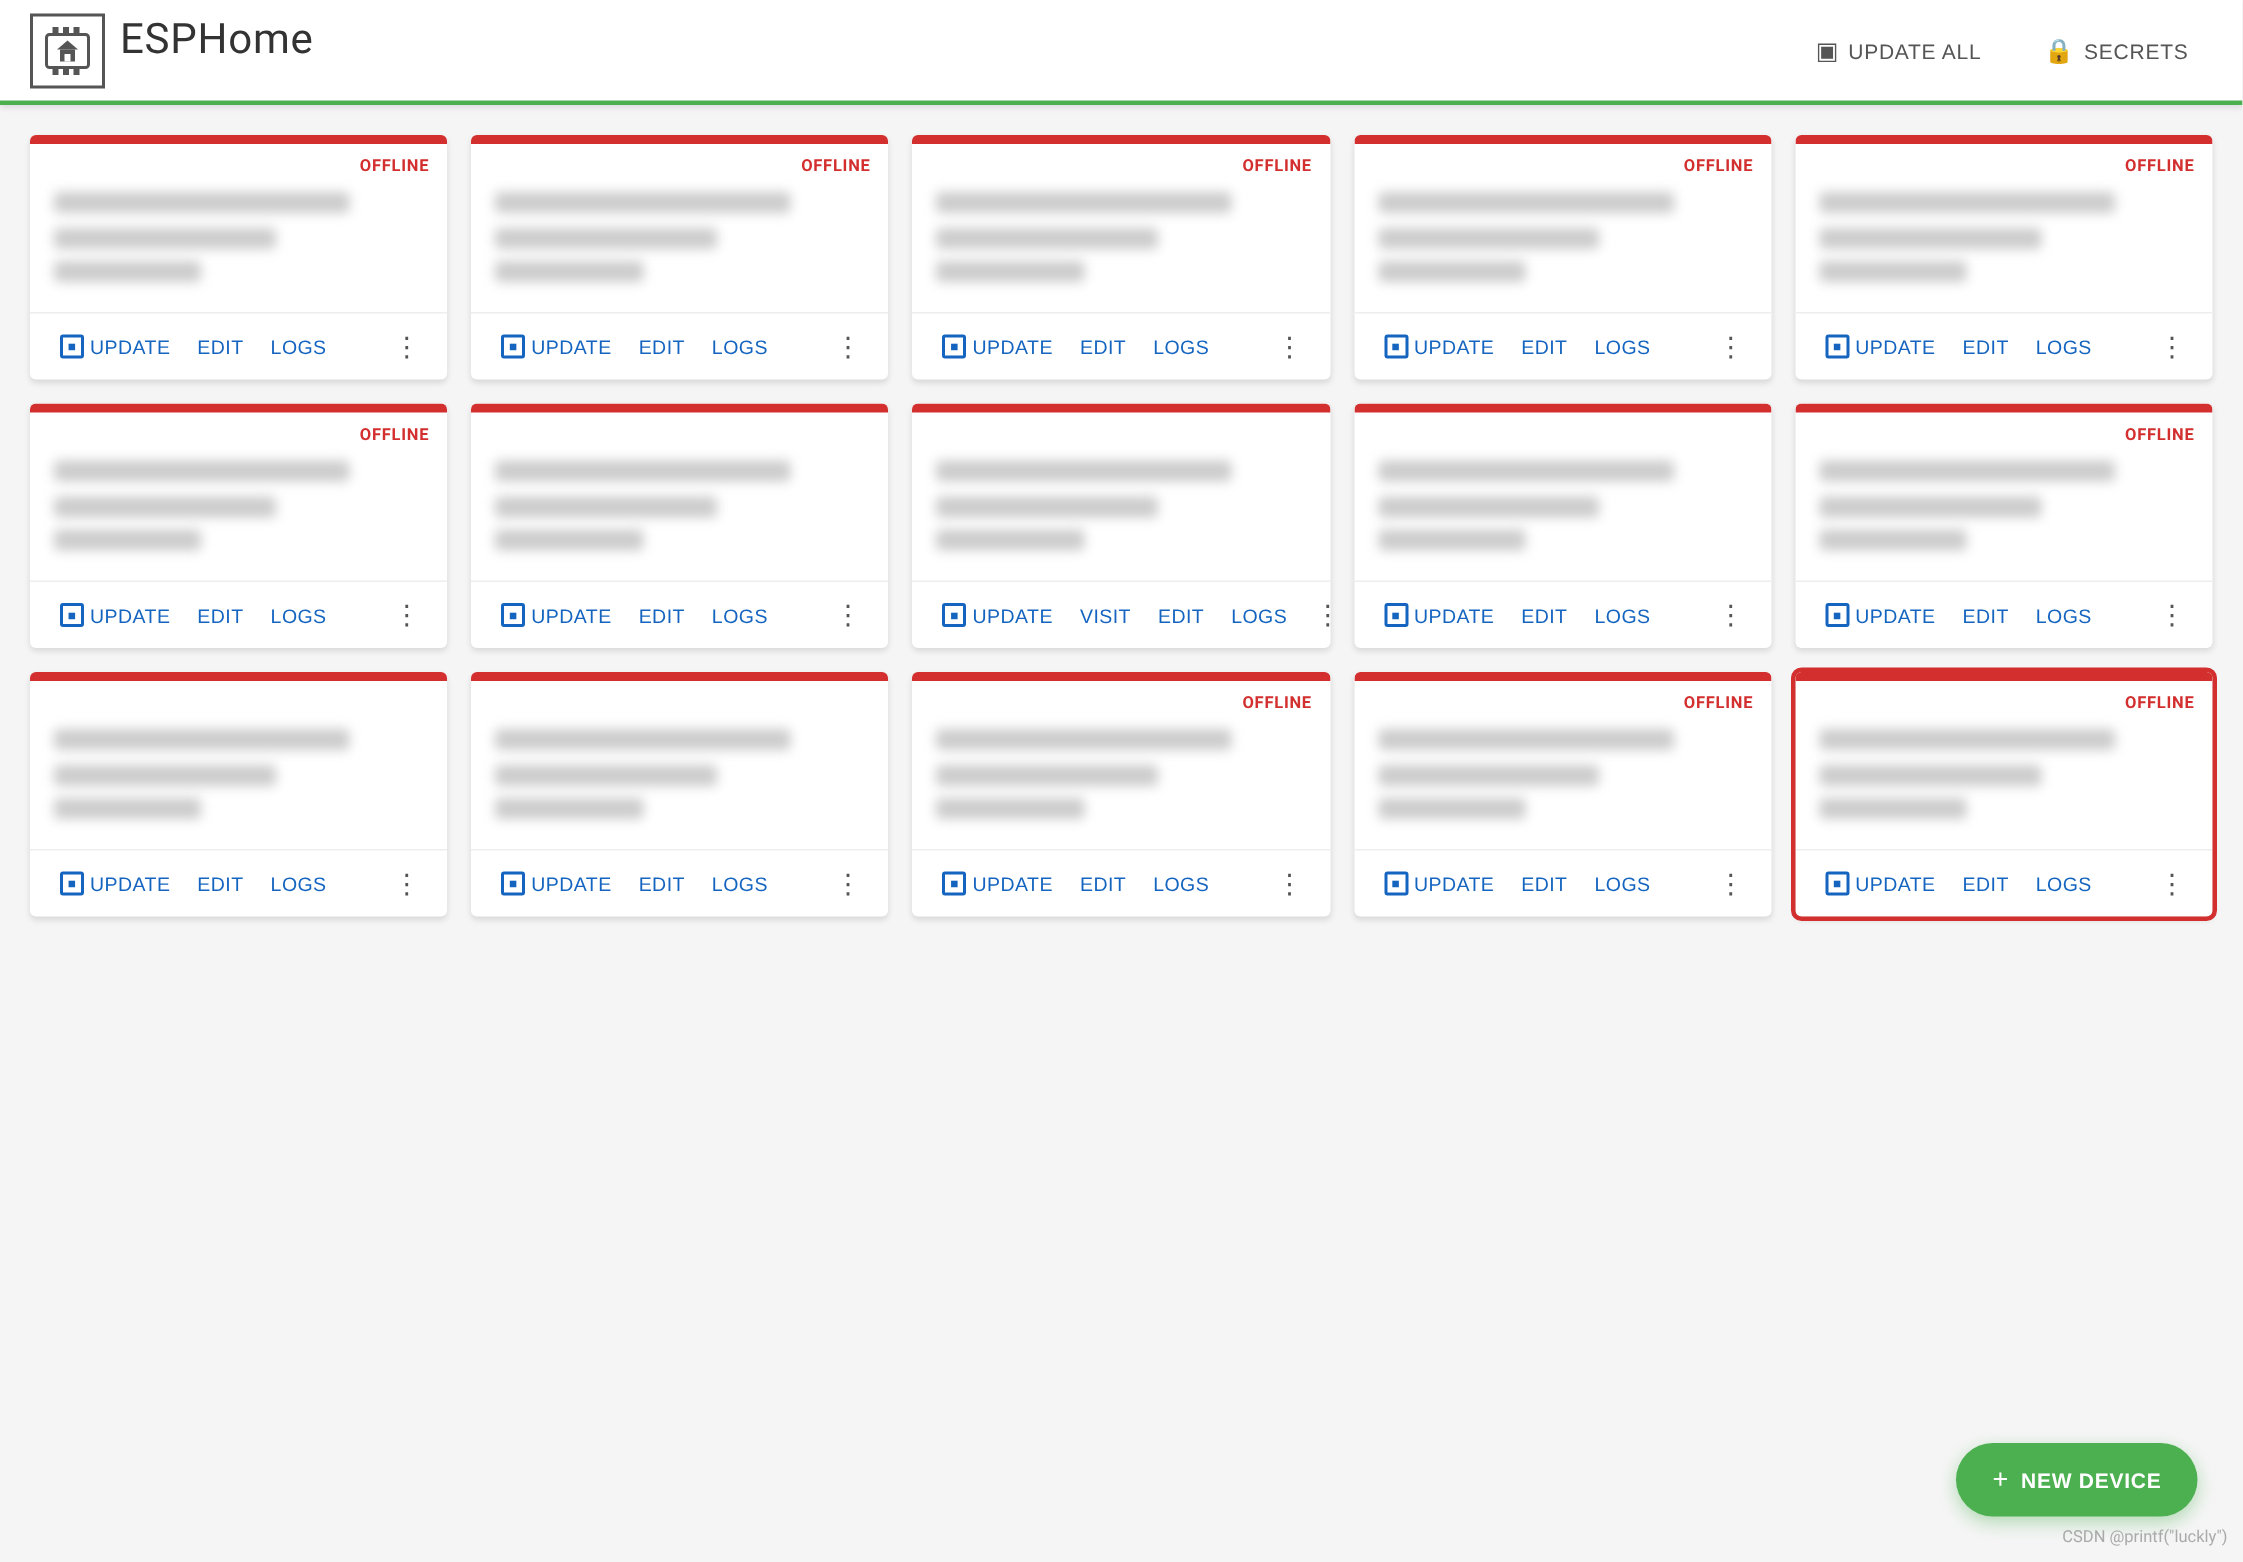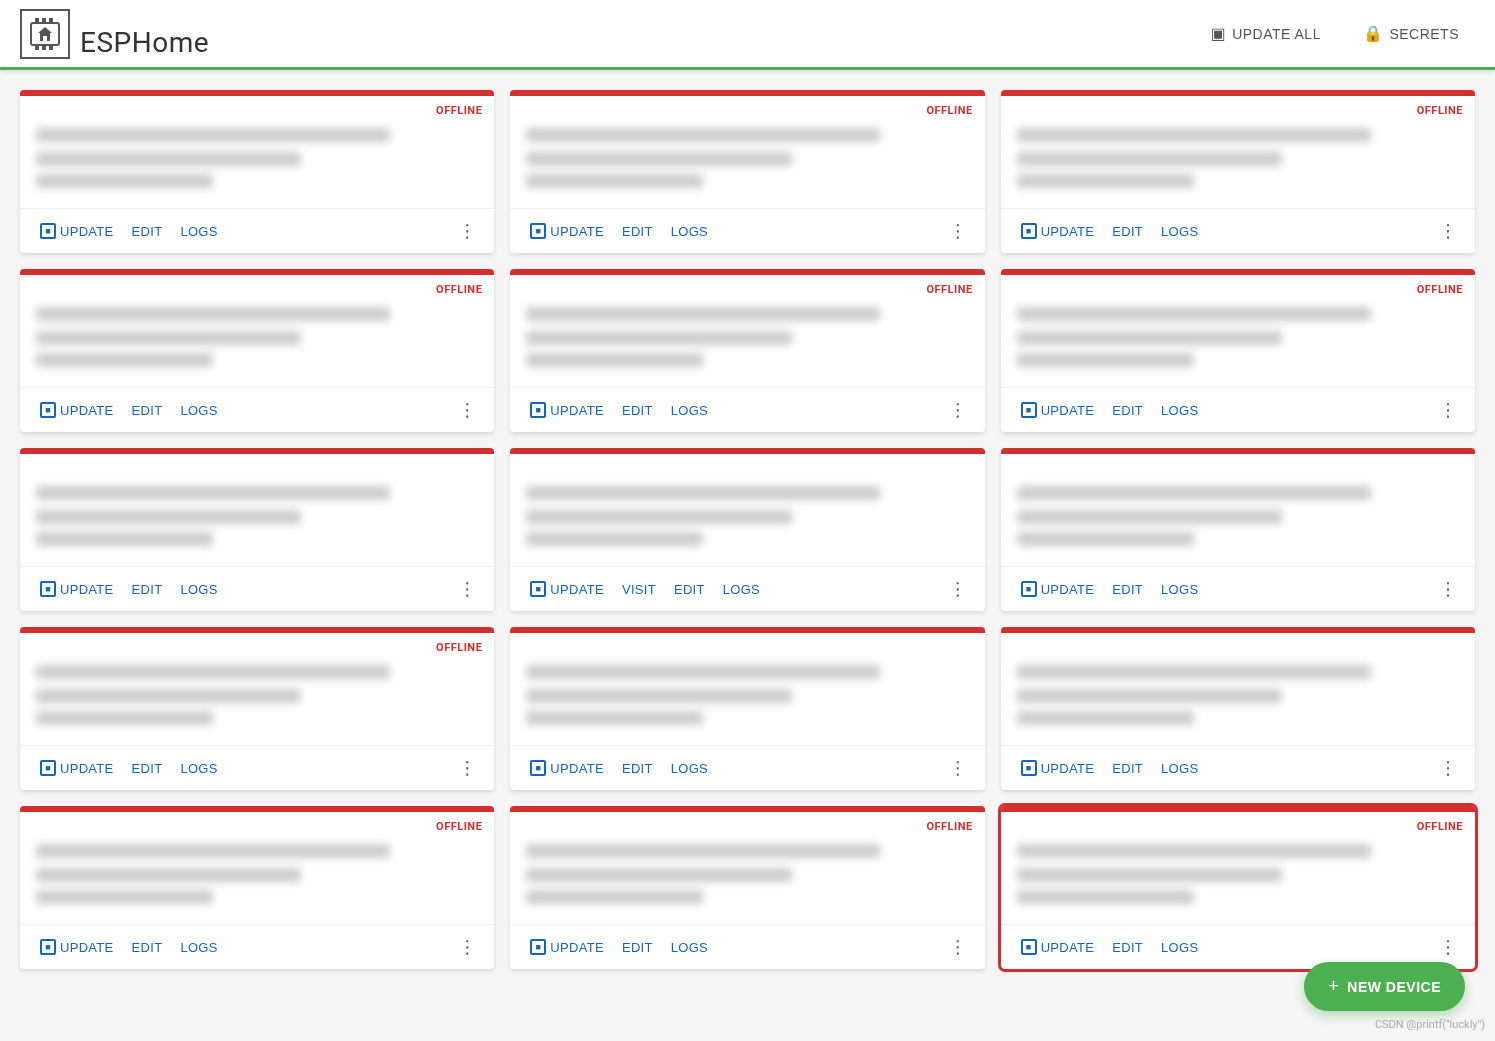--- a/index.html
+++ b/index.html
@@ -19,21 +19,21 @@
       display: flex;
       align-items: center;
       padding: 0 20px;
       position: sticky;
       top: 0;
       z-index: 100;
       box-shadow: 0 2px 4px rgba(0,0,0,0.1);
     }
     .header-logo {
       display: flex;
-      align-items: flex-end;
+      align-items: flex-start;
       gap: 10px;
       flex: 1;
     }
     .logo-icon {
       width: 50px;
       height: 50px;
       border: 2px solid #555;
       display: flex;
       align-items: center;
       justify-content: center;
@@ -72,21 +72,21 @@
     }
 
     
     .main {
       padding: 20px;
     }
 
     
     .device-grid {
       display: grid;
-      grid-template-columns: repeat(3, 1fr);
+      grid-template-columns: repeat(5, 1fr);
       gap: 16px;
     }
 
     
     .device-card {
       background: #ffffff;
       border-radius: 4px;
       box-shadow: 0 2px 4px rgba(0,0,0,0.12);
       overflow: hidden;
       min-height: 160px;

